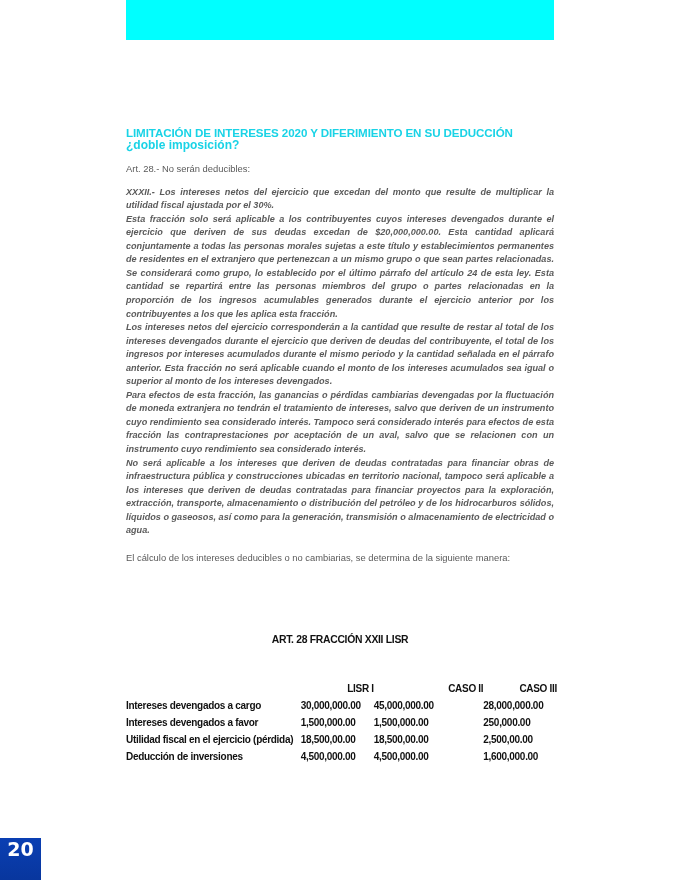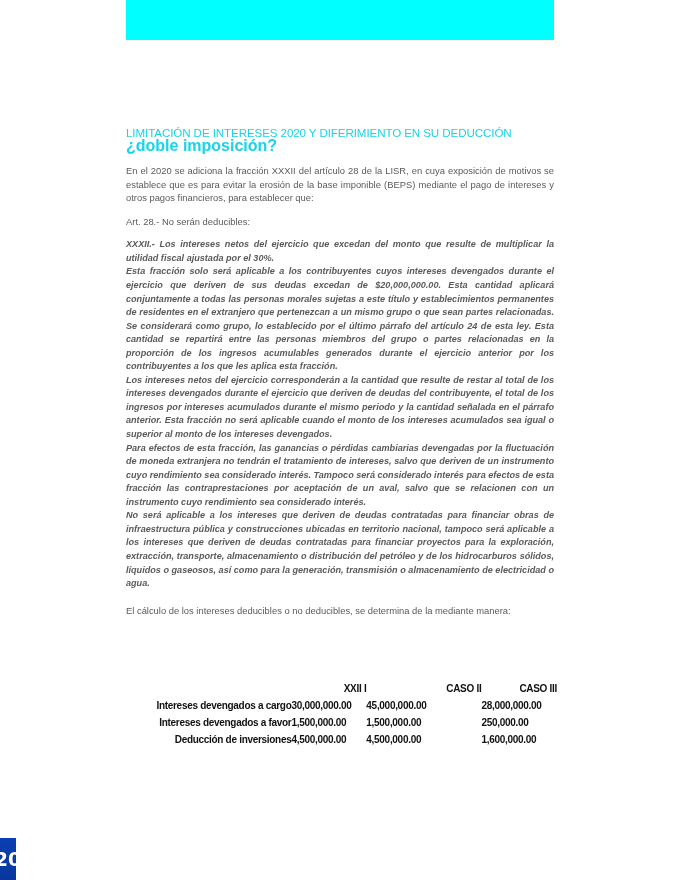--- a/index.html
+++ b/index.html
@@ -10,25 +10,25 @@
     color: #555555;
   }
   .top-bar {
     position: absolute; left: 126px; top: 0; width: 428px; height: 40px;
     background: #00ffff;
   }
   .content {
     position: absolute; left: 126px; top: 126px; width: 428px;
   }
   .title {
-    color: #19d3e6; font-weight: normal; font-size: 11.6px; line-height: 13px;
+    color: #19d3e6; font-weight: bold; font-size: 11.6px; line-height: 13px;
     margin: 0; letter-spacing: -0.1px;
   }
   .subtitle {
-    color: #19d3e6; font-weight: bold; font-size: 16px; line-height: 13px;
+    color: #19d3e6; font-weight: bold; font-size: 12px; line-height: 13px;
     margin: 0;
   }
   .para {
     font-size: 9.4px; line-height: 13.6px; text-align: justify; margin: 0;
     color: #5a5a5a;
   }
   .p-intro { margin-top: 12px; }
   .p-art { margin-top: 10px; }
   .quote {
     font-style: italic; font-size: 9.1px; line-height: 13.55px; text-align: justify;
@@ -42,81 +42,87 @@
     letter-spacing: -0.3px;
   }
   table.calc {
     position: absolute; left: 126px; top: 680px; width: 431px;
     border-collapse: collapse;
     font-weight: bold; font-size: 10px; color: #111111; letter-spacing: -0.3px;
   }
   table.calc th, table.calc td { padding: 0; height: 17px; white-space: nowrap; }
   table.calc th { text-align: right; font-weight: bold; }
   table.calc td.num { text-align: left; }
-  table.calc td.label { text-align: right; width: 180px; }
+  table.calc td.label { text-align: left; width: 180px; }
   table.calc .c1 { width: 82px; }
   table.calc .c2 { width: 100px; padding-left: 36px; }
   table.calc .c3 { width: 83px; }
   .page-num {
-    position: absolute; left: 0; top: 838px; width: 16px; height: 42px;
+    position: absolute; left: 0; top: 838px; width: 41px; height: 42px;
     background: linear-gradient(#0a3fb3, #08369e);
     color: #ffffff; font-weight: bold; font-size: 19px;
-    display: flex; align-items: center; justify-content: center;
+    display: flex; justify-content: center;
     font-family: "DejaVu Sans", sans-serif;
   }
 </style>
 </head>
 <body>
 
 <div class="top-bar"></div>
 
 <div class="content">
   <h1 class="title">LIMITACIÓN DE INTERESES 2020 Y DIFERIMIENTO EN SU DEDUCCIÓN</h1>
   <h2 class="subtitle">¿doble imposición?</h2>
 
-  <p class="para p-intro">En el 2020 se adiciona la fracción XXXII del artículo 28 de la LISR, en cuya exposición de motivos se establece que es para evitar la erosión de la base imponible (BEPS) mediante el pago de intereses y otros pagos financieros, para establecer que:</p>
   <p class="para p-art">Art. 28.- No serán deducibles:</p>
 
   <div class="quote">
     <p>XXXII.- Los intereses netos del ejercicio que excedan del monto que resulte de multiplicar la utilidad fiscal ajustada por el 30%.</p>
     <p>Esta fracción solo será aplicable a los contribuyentes cuyos intereses devengados durante el ejercicio que deriven de sus deudas excedan de $20,000,000.00. Esta cantidad aplicará conjuntamente a todas las personas morales sujetas a este título y establecimientos permanentes de residentes en el extranjero que pertenezcan a un mismo grupo o que sean partes relacionadas. Se considerará como grupo, lo establecido por el último párrafo del artículo 24 de esta ley. Esta cantidad se repartirá entre las personas miembros del grupo o partes relacionadas en la proporción de los ingresos acumulables generados durante el ejercicio anterior por los contribuyentes a los que les aplica esta fracción.</p>
     <p>Los intereses netos del ejercicio corresponderán a la cantidad que resulte de restar al total de los intereses devengados durante el ejercicio que deriven de deudas del contribuyente, el total de los ingresos por intereses acumulados durante el mismo periodo y la cantidad señalada en el párrafo anterior. Esta fracción no será aplicable cuando el monto de los intereses acumulados sea igual o superior al monto de los intereses devengados.</p>
     <p>Para efectos de esta fracción, las ganancias o pérdidas cambiarias devengadas por la fluctuación de moneda extranjera no tendrán el tratamiento de intereses, salvo que deriven de un instrumento cuyo rendimiento sea considerado interés. Tampoco será considerado interés para efectos de esta fracción las contraprestaciones por aceptación de un aval, salvo que se relacionen con un instrumento cuyo rendimiento sea considerado interés.</p>
     <p>No será aplicable a los intereses que deriven de deudas contratadas para financiar obras de infraestructura pública y construcciones ubicadas en territorio nacional, tampoco será aplicable a los intereses que deriven de deudas contratadas para financiar proyectos para la exploración, extracción, transporte, almacenamiento o distribución del petróleo y de los hidrocarburos sólidos, líquidos o gaseosos, así como para la generación, transmisión o almacenamiento de electricidad o agua.</p>
   </div>
 
-  <p class="para p-calc">El cálculo de los intereses deducibles o no deducibles, se determina de la mediante manera:</p>
+  <p class="para p-calc">El cálculo de los intereses deducibles o no cambiarias, se determina de la siguiente manera:</p>
 </div>
 
 <div class="table-title">
+  <div>ART. 28 FRACCIÓN XXII LISR</div>
 </div>
 
 <table class="calc">
   <thead>
     <tr>
       <th class="label"></th>
-      <th class="c1">XXII I</th>
+      <th class="c1">LISR I</th>
       <th class="c2">CASO II</th>
       <th class="c3">CASO III</th>
     </tr>
   </thead>
   <tbody>
     <tr>
       <td class="label">Intereses devengados a cargo</td>
       <td class="num">30,000,000.00</td>
       <td class="num">45,000,000.00</td>
       <td class="num">28,000,000.00</td>
     </tr>
     <tr>
       <td class="label">Intereses devengados a favor</td>
       <td class="num">1,500,000.00</td>
       <td class="num">1,500,000.00</td>
       <td class="num">250,000.00</td>
     </tr>
     <tr>
+      <td class="label">Utilidad fiscal en el ejercicio (pérdida)</td>
+      <td class="num">18,500,00.00</td>
+      <td class="num">18,500,00.00</td>
+      <td class="num">2,500,00.00</td>
+    </tr>
+    <tr>
       <td class="label">Deducción de inversiones</td>
       <td class="num">4,500,000.00</td>
       <td class="num">4,500,000.00</td>
       <td class="num">1,600,000.00</td>
     </tr>
   </tbody>
 </table>
 
 <div class="page-num">
   <span>20</span>

